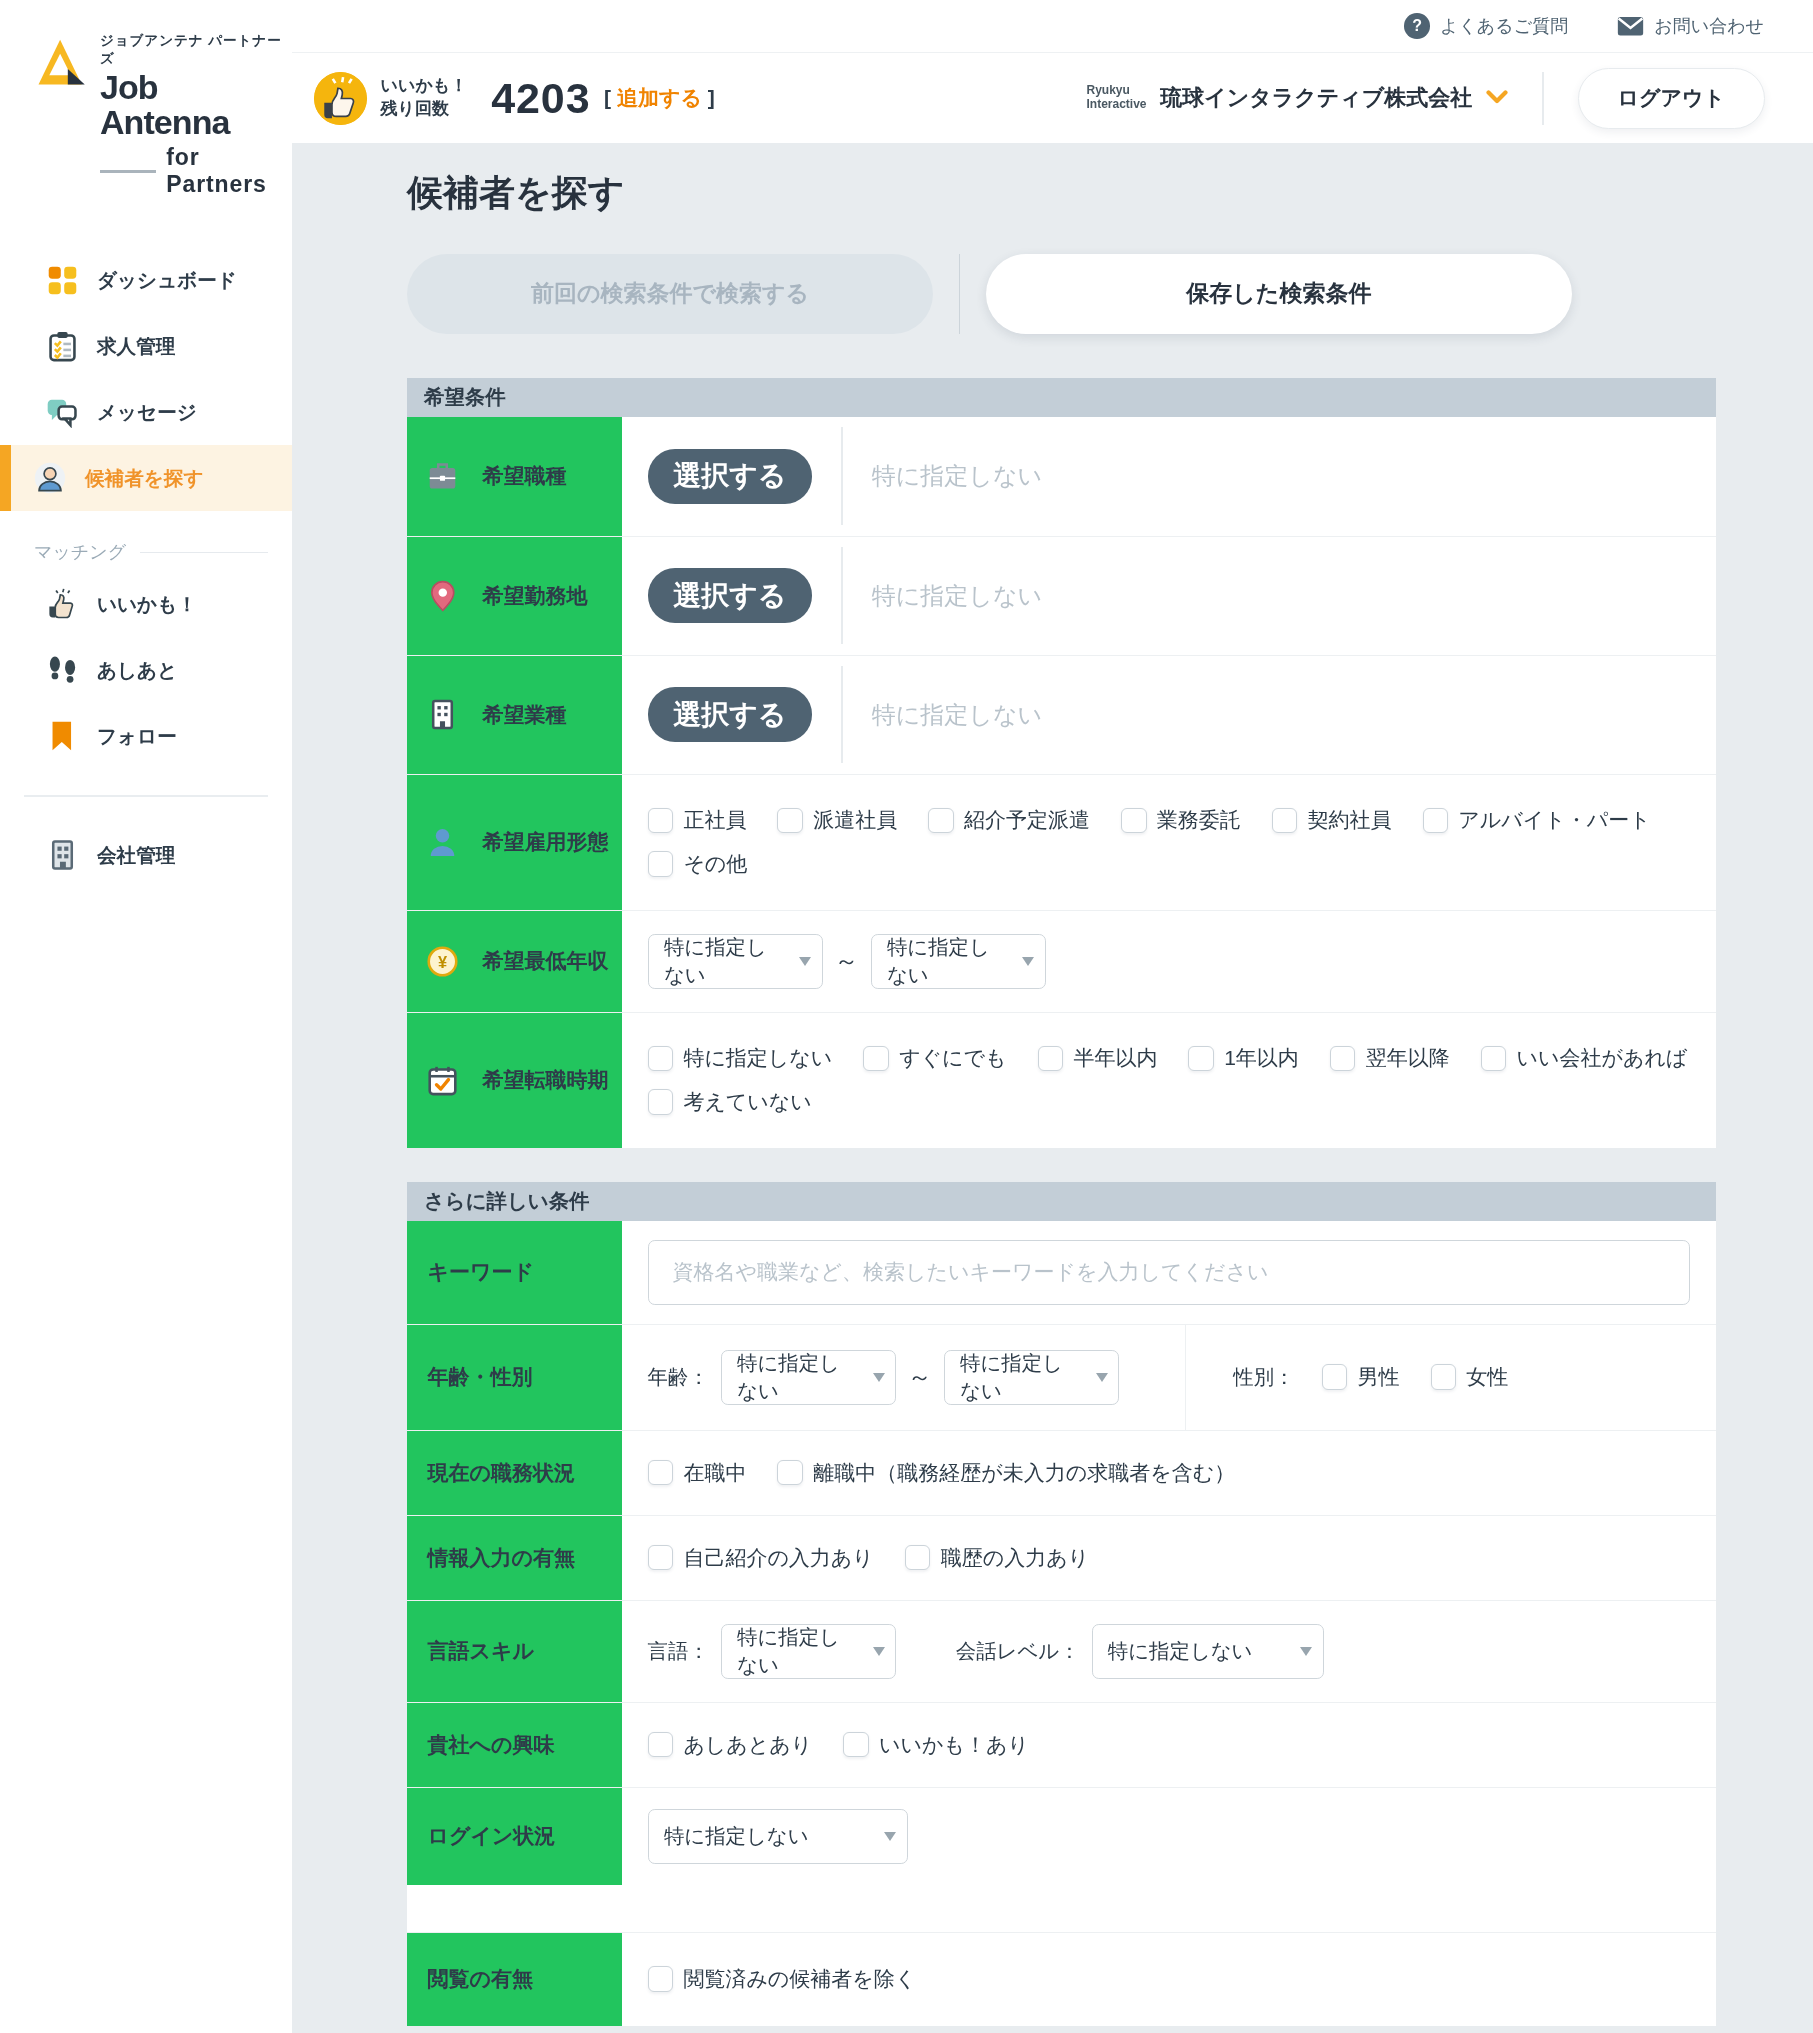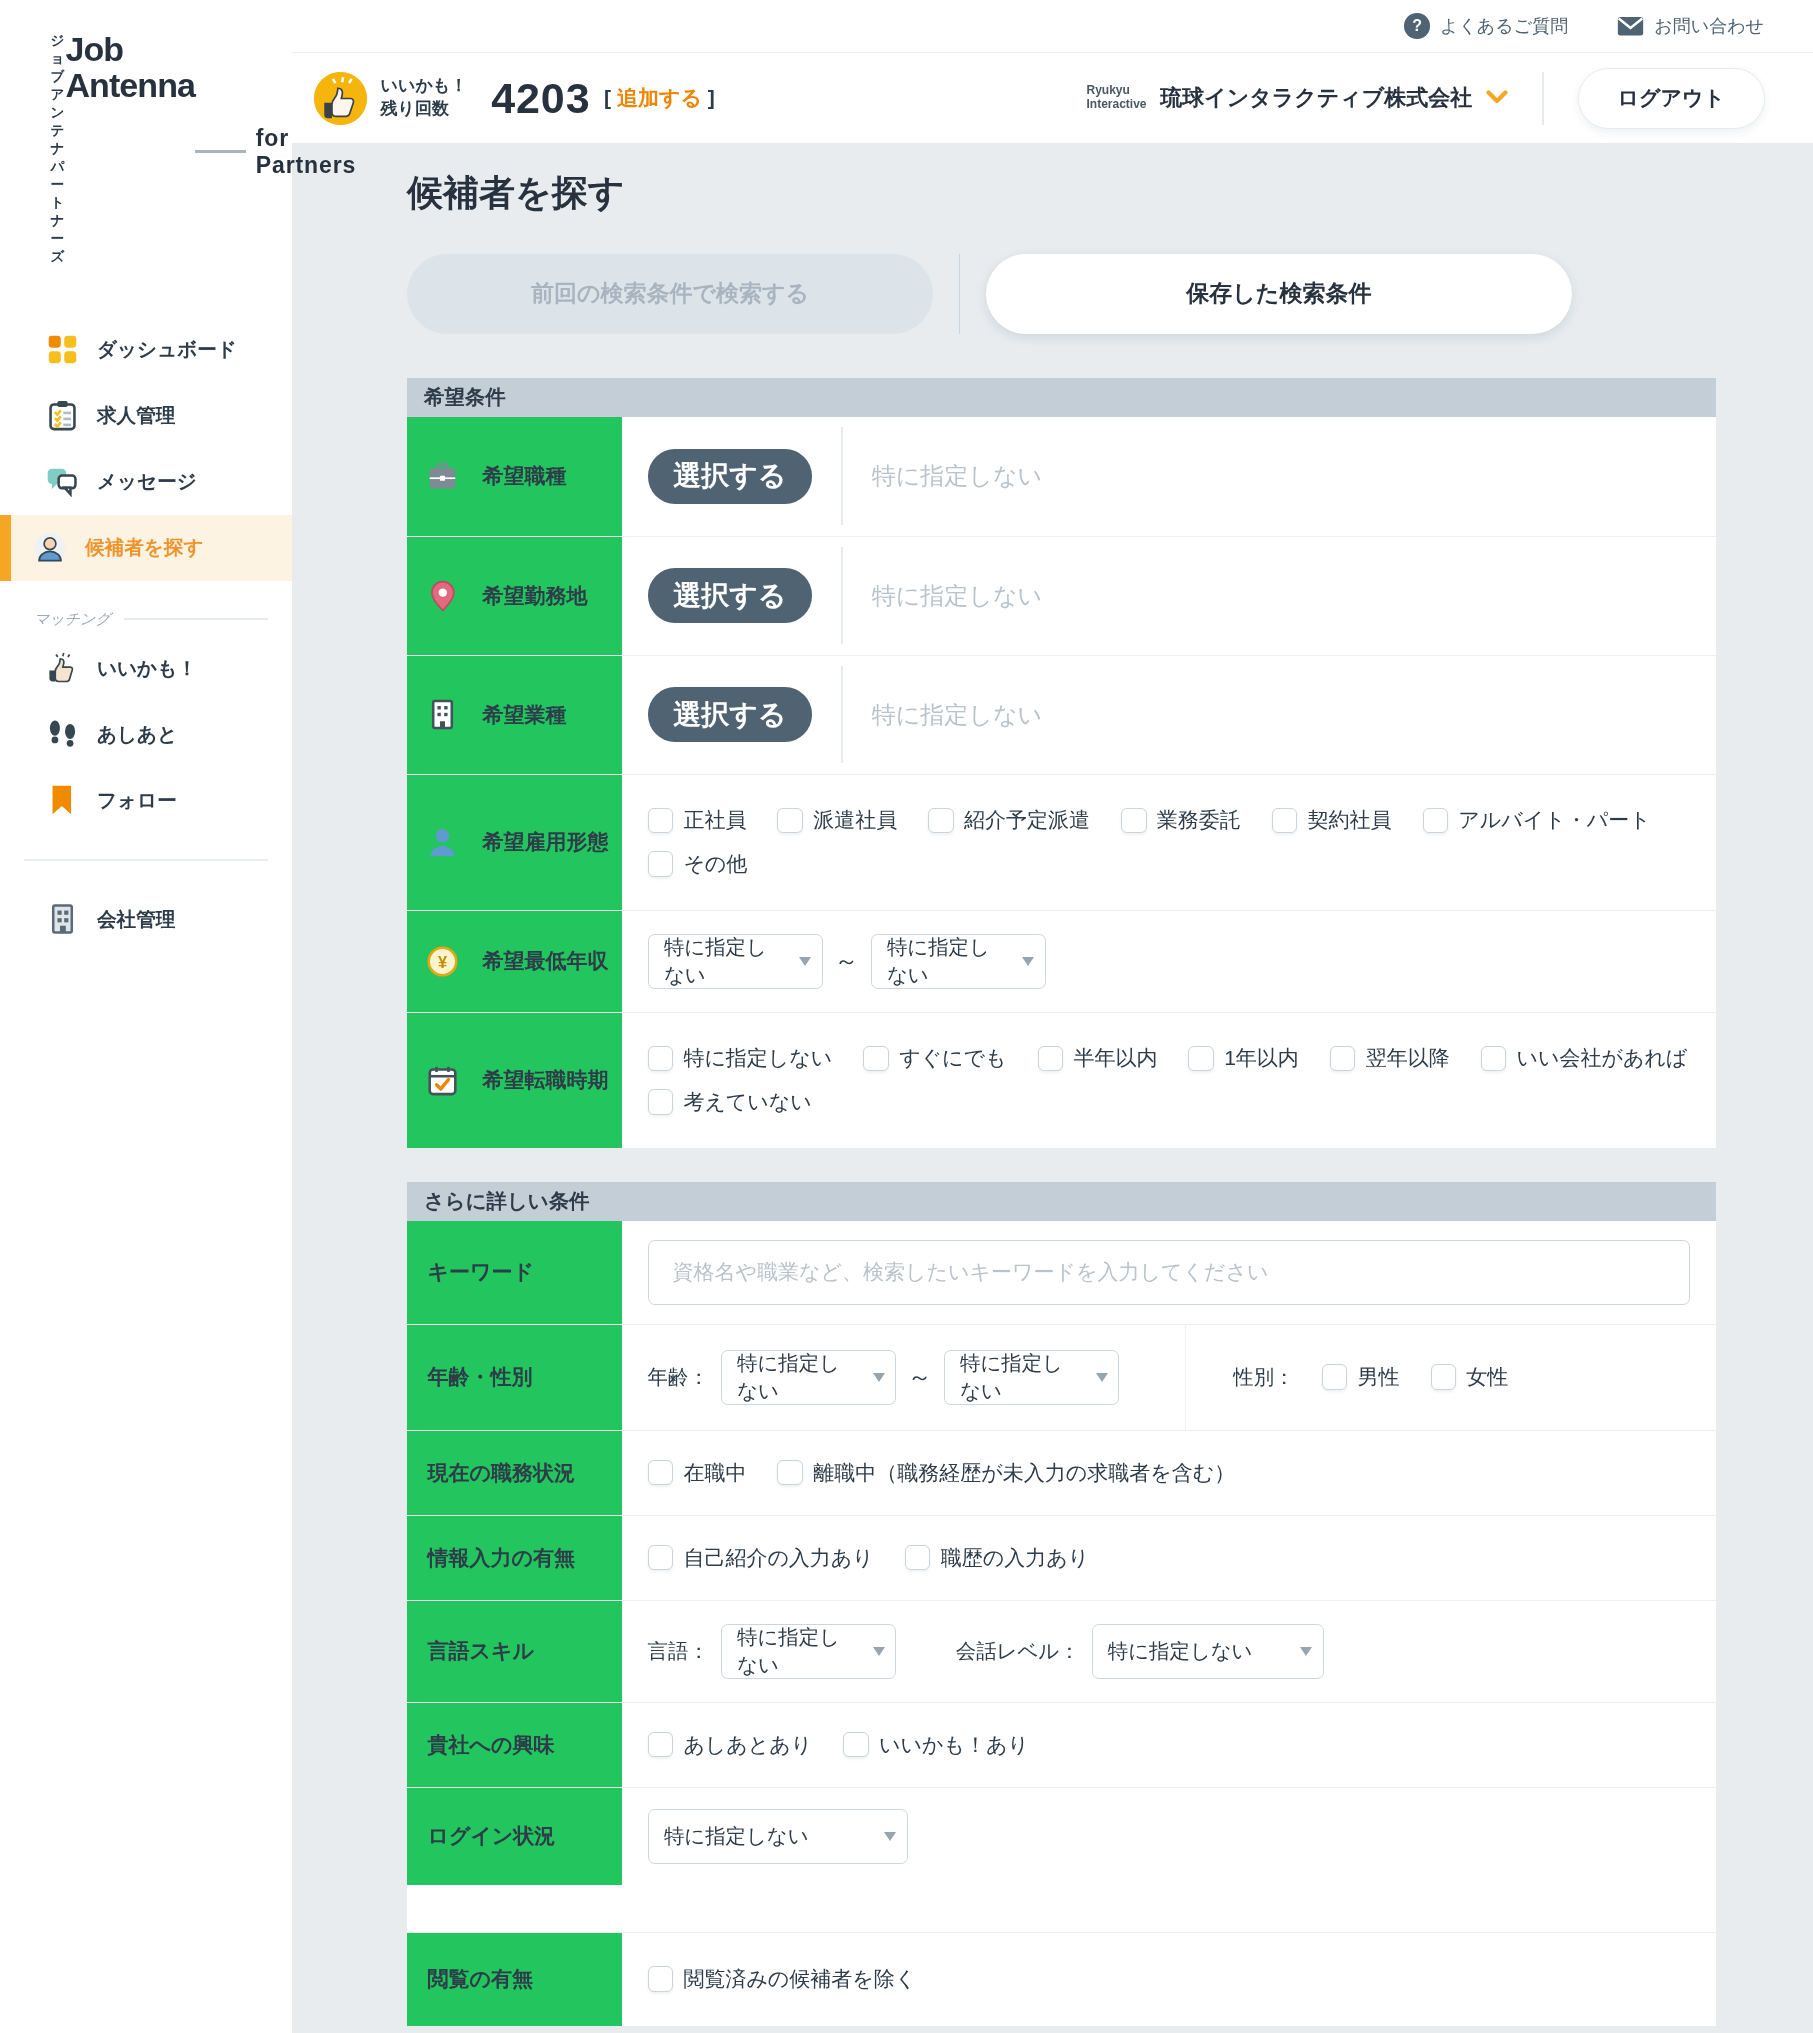--- a/index.html
+++ b/index.html
@@ -4,33 +4,33 @@
 <style>
   * { margin:0; padding:0; box-sizing:border-box; }
   html,body { width:1813px; height:2033px; }
   body {
     font-family:"Liberation Sans","DejaVu Sans",sans-serif;
     background:#e8ecef; color:#2e3c49; overflow:hidden; position:relative;
   }
   
   .sidebar { position:absolute; left:0; top:0; width:292px; height:100%; background:#fff; z-index:5; }
   .logo { padding:32px 0 0 37px; display:flex; gap:13.6px; align-items:flex-start; }
-  .logo-txt { display:flex; flex-direction:row; }
+  .logo-txt { display:flex; flex-direction:column; }
   .logo-sub { font-size:13.6px; font-weight:bold; color:#2e3c49; letter-spacing:0.9px; margin-bottom:1.7px; }
   .logo-main { font-size:34px; font-weight:800; color:#28323e; letter-spacing:-0.9px; line-height:1.05; }
   .logo-for { display:flex; align-items:center; gap:10.2px; margin-top:3.4px; }
   .logo-dash { width:63px; height:2.6px; background:#aab4bc; }
   .logo-for-txt { font-size:23px; font-weight:800; color:#28323e; letter-spacing:0.9px; }
   .nav { margin-top:49px; }
   .nav-item { height:66px; display:flex; align-items:center; gap:19px; padding-left:46px;
     font-size:19.6px; font-weight:bold; color:#2e3c49; cursor:pointer; }
   .nav-item.active { background:#fdf3e2; border-left:11px solid #f5a623; padding-left:23px; color:#f0932a; }
   .nav-icon { width:32px; height:32px; flex:0 0 32px; display:flex; align-items:center; justify-content:center; }
   .nav-section { display:flex; align-items:center; margin:29px 24px 6.8px 34px; }
-  .nav-section-label { font-size:15px; color:#9aaab6;font-style:italic; }
+  .nav-section-label { font-size:18px; color:#9aaab6; }
   .nav-section-line { flex:1; height:1.7px; background:#e6eaee; margin-left:13.6px; }
   .nav-divider { height:1.7px; background:#e9edf0; margin:25.6px 24px; }
   
   .topbar { margin-left:292px; background:#fff; }
   .utility { height:53px; display:flex; justify-content:flex-end; align-items:center; gap:49px;
     padding-right:49px; border-bottom:1.7px solid #eef1f3; }
   .util-link { display:flex; align-items:center; gap:10.2px; font-size:18px; color:#4f6372; cursor:pointer; }
   .qmark { width:25.6px; height:25.6px; border-radius:50%; background:#4f6372; color:#fff; font-size:16px;
     font-weight:bold; display:flex; align-items:center; justify-content:center; }
   .headerrow { height:90px; display:flex; align-items:center; padding:0 48px 0 22px; }

